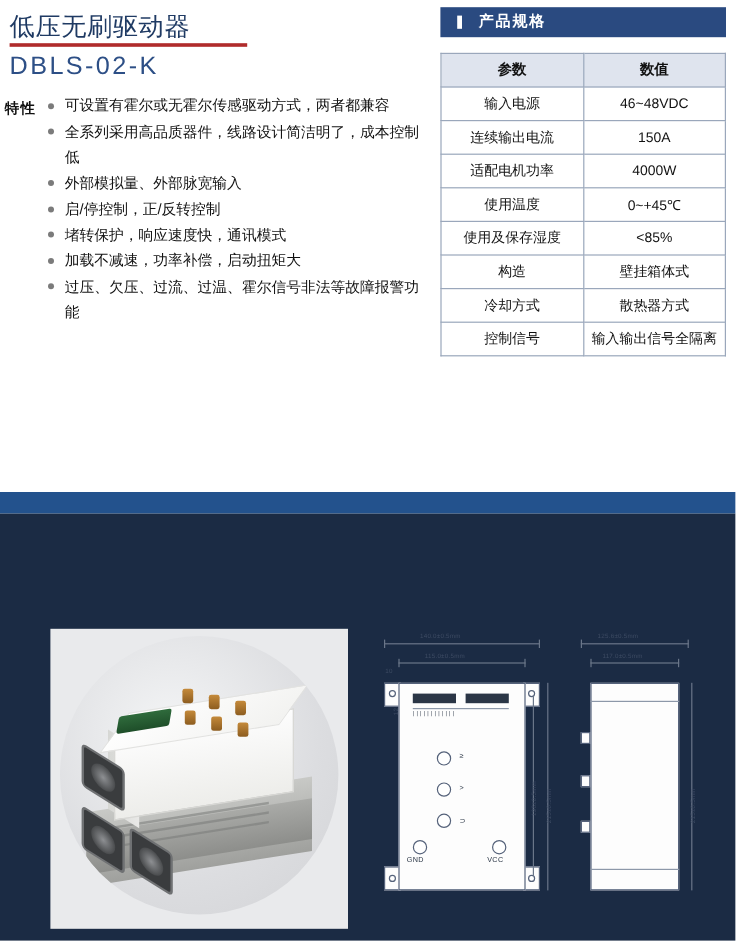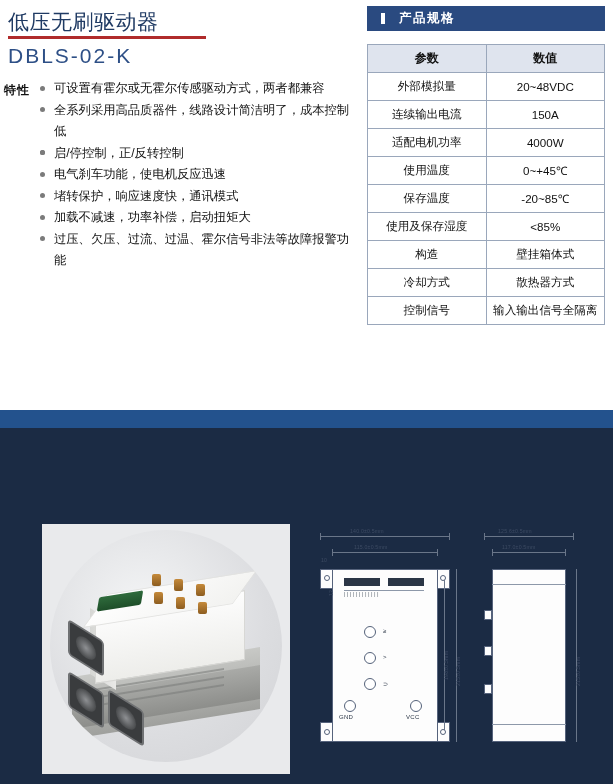--- a/index.html
+++ b/index.html
@@ -282,60 +282,55 @@
   <div class="left-col">
     <div class="title-main">低压无刷驱动器</div>
     <div class="title-underline"></div>
     <div class="title-sub">DBLS-02-K</div>
 
     <div class="feat-label">特性</div>
 
     <ul class="feat-list">
       <li><span class="dot"></span><span>可设置有霍尔或无霍尔传感驱动方式，两者都兼容</span></li>
       <li><span class="dot"></span><span>全系列采用高品质器件，线路设计简洁明了，成本控制低</span></li>
-      <li><span class="dot"></span></li>
+      <li><span class="dot"></span><span>外部模拟量、外部脉宽输入</span></li>
       <li><span class="dot"></span><span>启/停控制，正/反转控制</span></li>
-      <li><span class="dot"></span><span>电气刹车功能，使电机反应迅速</span></li>
       <li><span class="dot"></span><span>堵转保护，响应速度快，通讯模式</span></li>
       <li><span class="dot"></span><span>加载不减速，功率补偿，启动扭矩大</span></li>
       <li><span class="dot"></span><span>过压、欠压、过流、过温、霍尔信号非法等故障报警功能</span></li>
     </ul>
   </div>
 
   <div class="spec-wrap">
     <div class="spec-banner">
       <span>产品规格</span>
     </div>
     <table class="spec">
       <thead>
         <tr>
           <th>参数</th>
           <th>数值</th>
         </tr>
       </thead>
       <tbody>
         <tr>
-          <td>外部模拟量</td>
-          <td>20~48VDC</td>
+          <td>输入电源</td>
+          <td>46~48VDC</td>
         </tr>
         <tr>
           <td>连续输出电流</td>
           <td>150A</td>
         </tr>
         <tr>
           <td>适配电机功率</td>
           <td>4000W</td>
         </tr>
         <tr>
           <td>使用温度</td>
           <td>0~+45℃</td>
-        </tr>
-        <tr>
-          <td>保存温度</td>
-          <td>-20~85℃</td>
         </tr>
         <tr>
           <td>使用及保存湿度</td>
           <td>&lt;85%</td>
         </tr>
         <tr>
           <td>构造</td>
           <td>壁挂箱体式</td>
         </tr>
         <tr>

